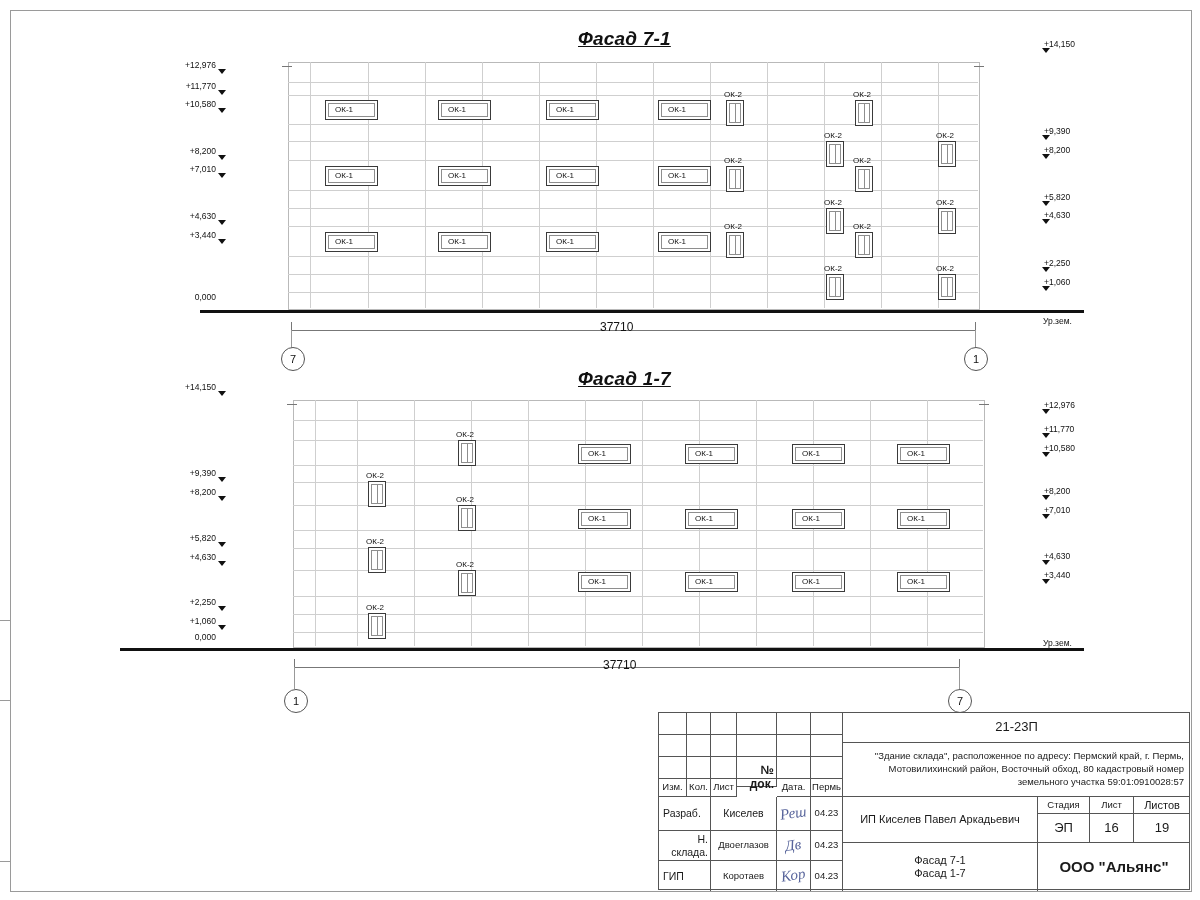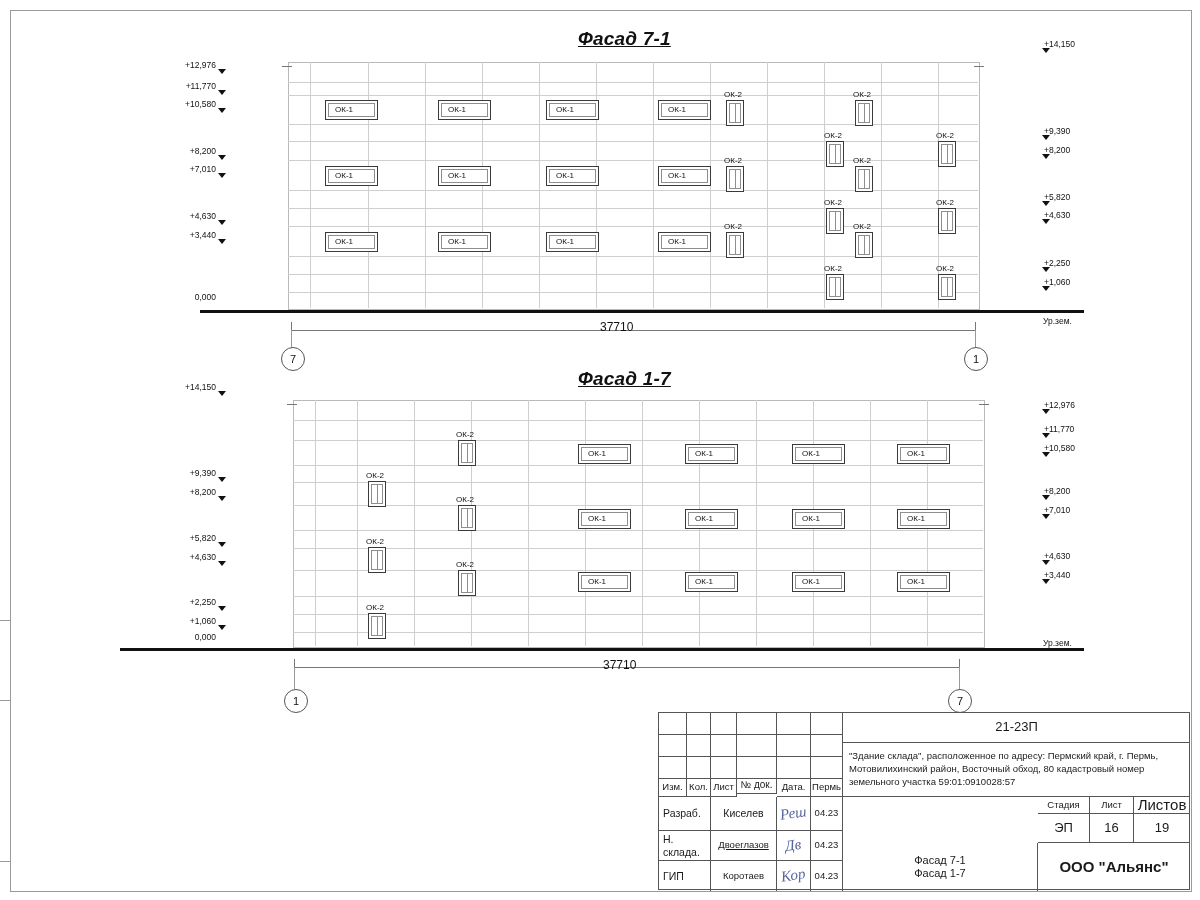--- a/index.html
+++ b/index.html
@@ -40,21 +40,21 @@
   .dimline{position:absolute;height:1px;background:#777;}
   .dimtext{position:absolute;font-size:12px;color:#111;}
   .dimtick{position:absolute;width:1px;background:#777;}
 
   .axis{position:absolute;width:22px;height:22px;border:1px solid #555;border-radius:50%;font-size:11px;line-height:22px;text-align:center;color:#111;background:#fff;}
 
   .urzem{position:absolute;font-size:8.5px;color:#111;}
 
   
   .stamp{position:absolute;left:658px;top:712px;width:532px;height:178px;border:1px solid #555;box-sizing:border-box;font-size:10.5px;}
-  .stamp div.cell{position:absolute;box-sizing:border-box;border-right:1px solid #555;border-bottom:1px solid #555;display:flex;align-items:center;justify-content:center;text-align:left;padding:0 2px;line-height:1.15;}
+  .stamp div.cell{position:absolute;box-sizing:border-box;border-right:1px solid #555;border-bottom:1px solid #555;display:flex;align-items:center;justify-content:center;text-align:right;padding:0 2px;line-height:1.15;}
   .nb-b{border-bottom:none !important;}
   .stamp .big{font-size:13px;}
   .stamp .org{font-size:15px;font-weight:bold;}
   .sig{font-family:"Liberation Serif",serif;font-style:italic;font-size:15px;color:#3b4a8a;opacity:.85;transform:rotate(-8deg);}
 </style>
 </head>
 <body>
 
 <div class="sheet">
   <div class="frame-left"></div>
@@ -305,52 +305,53 @@
     <div class="cell" style="left:0;top:44px;width:28px;height:22px;"></div>
     <div class="cell" style="left:28px;top:44px;width:24px;height:22px;"></div>
     <div class="cell" style="left:52px;top:44px;width:26px;height:22px;"></div>
     <div class="cell" style="left:78px;top:44px;width:40px;height:22px;"></div>
     <div class="cell" style="left:118px;top:44px;width:34px;height:22px;"></div>
     <div class="cell" style="left:152px;top:44px;width:32px;height:22px;"></div>
 
     <div class="cell" style="left:0;top:66px;width:28px;height:18px;font-size:9.5px;">Изм.</div>
     <div class="cell" style="left:28px;top:66px;width:24px;height:18px;font-size:9.5px;">Кол.</div>
     <div class="cell" style="left:52px;top:66px;width:26px;height:18px;font-size:9.5px;">Лист</div>
-    <div class="cell" style="left:78px;top:63px;width:40px;height:18px;font-size:10px;">№ док.</div>
+    <div class="cell" style="left:78px;top:56px;width:40px;height:18px;font-size:12px;font-weight:bold;">№ док.</div>
     <div class="cell" style="left:118px;top:66px;width:34px;height:18px;font-size:9.5px;">Дата.</div>
     <div class="cell" style="left:152px;top:66px;width:32px;height:18px;font-size:9.5px;">Пермь</div>
 
     <div class="cell" style="left:0;top:84px;width:52px;height:34px;justify-content:flex-start;padding-left:4px;">Разраб.</div>
     <div class="cell" style="left:52px;top:84px;width:66px;height:34px;">Киселев</div>
     <div class="cell" style="left:118px;top:84px;width:34px;height:34px;">
         <span class="sig">Реш</span>
       </div>
     <div class="cell" style="left:152px;top:84px;width:32px;height:34px;font-size:9.5px;">04.23</div>
 
     <div class="cell" style="left:0;top:118px;width:52px;height:30px;justify-content:flex-start;padding-left:4px;">Н. склада.</div>
-    <div class="cell" style="left:52px;top:118px;width:66px;height:30px;font-size:9.5px;text-decoration:underline;">Двоеглазов</div>
+    <div class="cell" style="left:52px;top:118px;width:66px;height:30px;font-size:9.5px;">Двоеглазов</div>
     <div class="cell" style="left:118px;top:118px;width:34px;height:30px;">
         <span class="sig">Дв</span>
       </div>
     <div class="cell" style="left:152px;top:118px;width:32px;height:30px;font-size:9.5px;">04.23</div>
 
     <div class="cell nb-b" style="left:0;top:148px;width:52px;height:30px;justify-content:flex-start;padding-left:4px;">ГИП</div>
     <div class="cell nb-b" style="left:52px;top:148px;width:66px;height:30px;font-size:9.5px;">Коротаев</div>
     <div class="cell nb-b" style="left:118px;top:148px;width:34px;height:30px;">
         <span class="sig">Кор</span>
       </div>
     <div class="cell nb-b" style="left:152px;top:148px;width:32px;height:30px;font-size:9.5px;">04.23</div>
 
     <div class="cell big" style="left:184px;top:0;width:347px;height:30px;border-right:none;">21-23П</div>
     <div class="cell" style="left:184px;top:30px;width:347px;height:54px;border-right:none;font-size:9.5px;line-height:1.35;padding:0 6px;">"Здание склада", расположенное по адресу: Пермский край, г. Пермь, Мотовилихинский район, Восточный обход, 80 кадастровый номер земельного участка 59:01:0910028:57</div>
 
+    <div class="cell" style="left:184px;top:84px;width:195px;height:46px;font-size:11px;">ИП Киселев Павел Аркадьевич</div>
 
     <div class="cell" style="left:379px;top:84px;width:52px;height:17px;font-size:9.5px;">Стадия</div>
     <div class="cell" style="left:431px;top:84px;width:44px;height:17px;font-size:9.5px;">Лист</div>
-    <div class="cell" style="left:475px;top:84px;width:56px;height:17px;font-size:15px;border-right:none;">Листов</div>
+    <div class="cell" style="left:475px;top:84px;width:56px;height:17px;font-size:11px;border-right:none;">Листов</div>
 
     <div class="cell big" style="left:379px;top:101px;width:52px;height:29px;">ЭП</div>
     <div class="cell big" style="left:431px;top:101px;width:44px;height:29px;">16</div>
     <div class="cell big" style="left:475px;top:101px;width:56px;height:29px;border-right:none;">19</div>
 
     <div class="cell nb-b" style="left:184px;top:130px;width:195px;height:48px;flex-direction:column;font-size:11px;">
       <span>Фасад 7-1</span>
       <span>Фасад 1-7</span>
     </div>
     <div class="cell org nb-b" style="left:379px;top:130px;width:152px;height:48px;border-right:none;">ООО "Альянс"</div>

